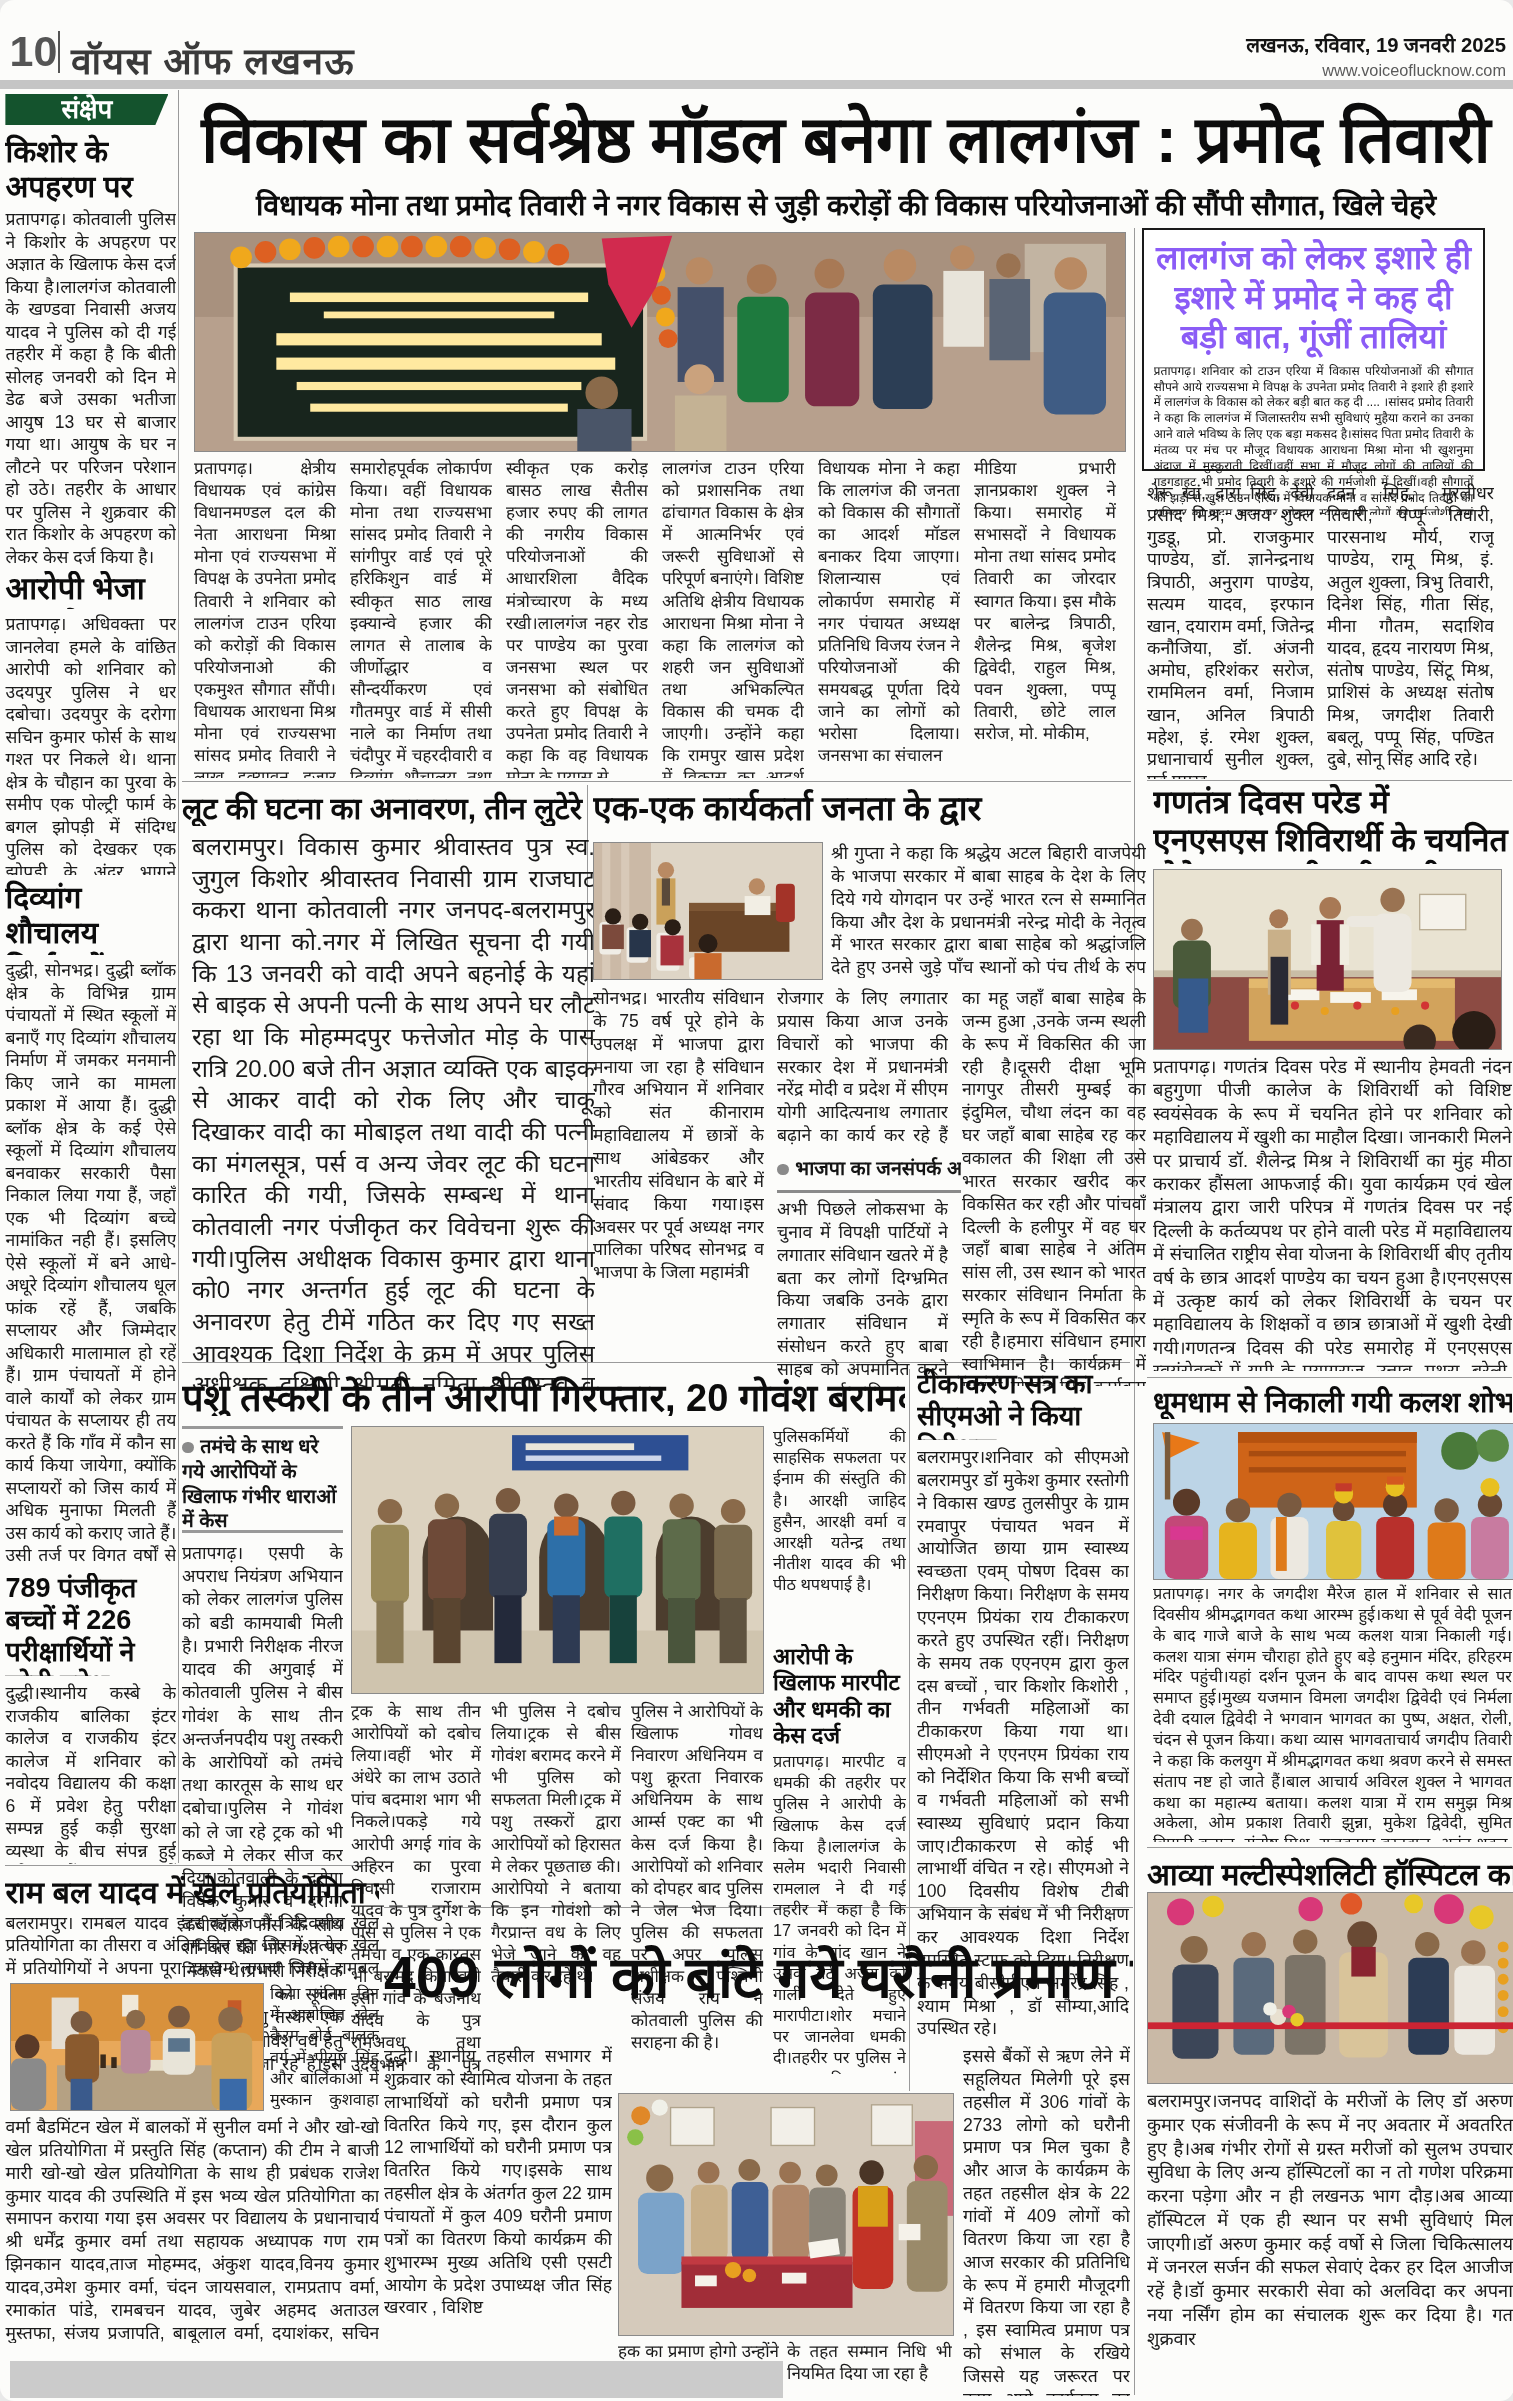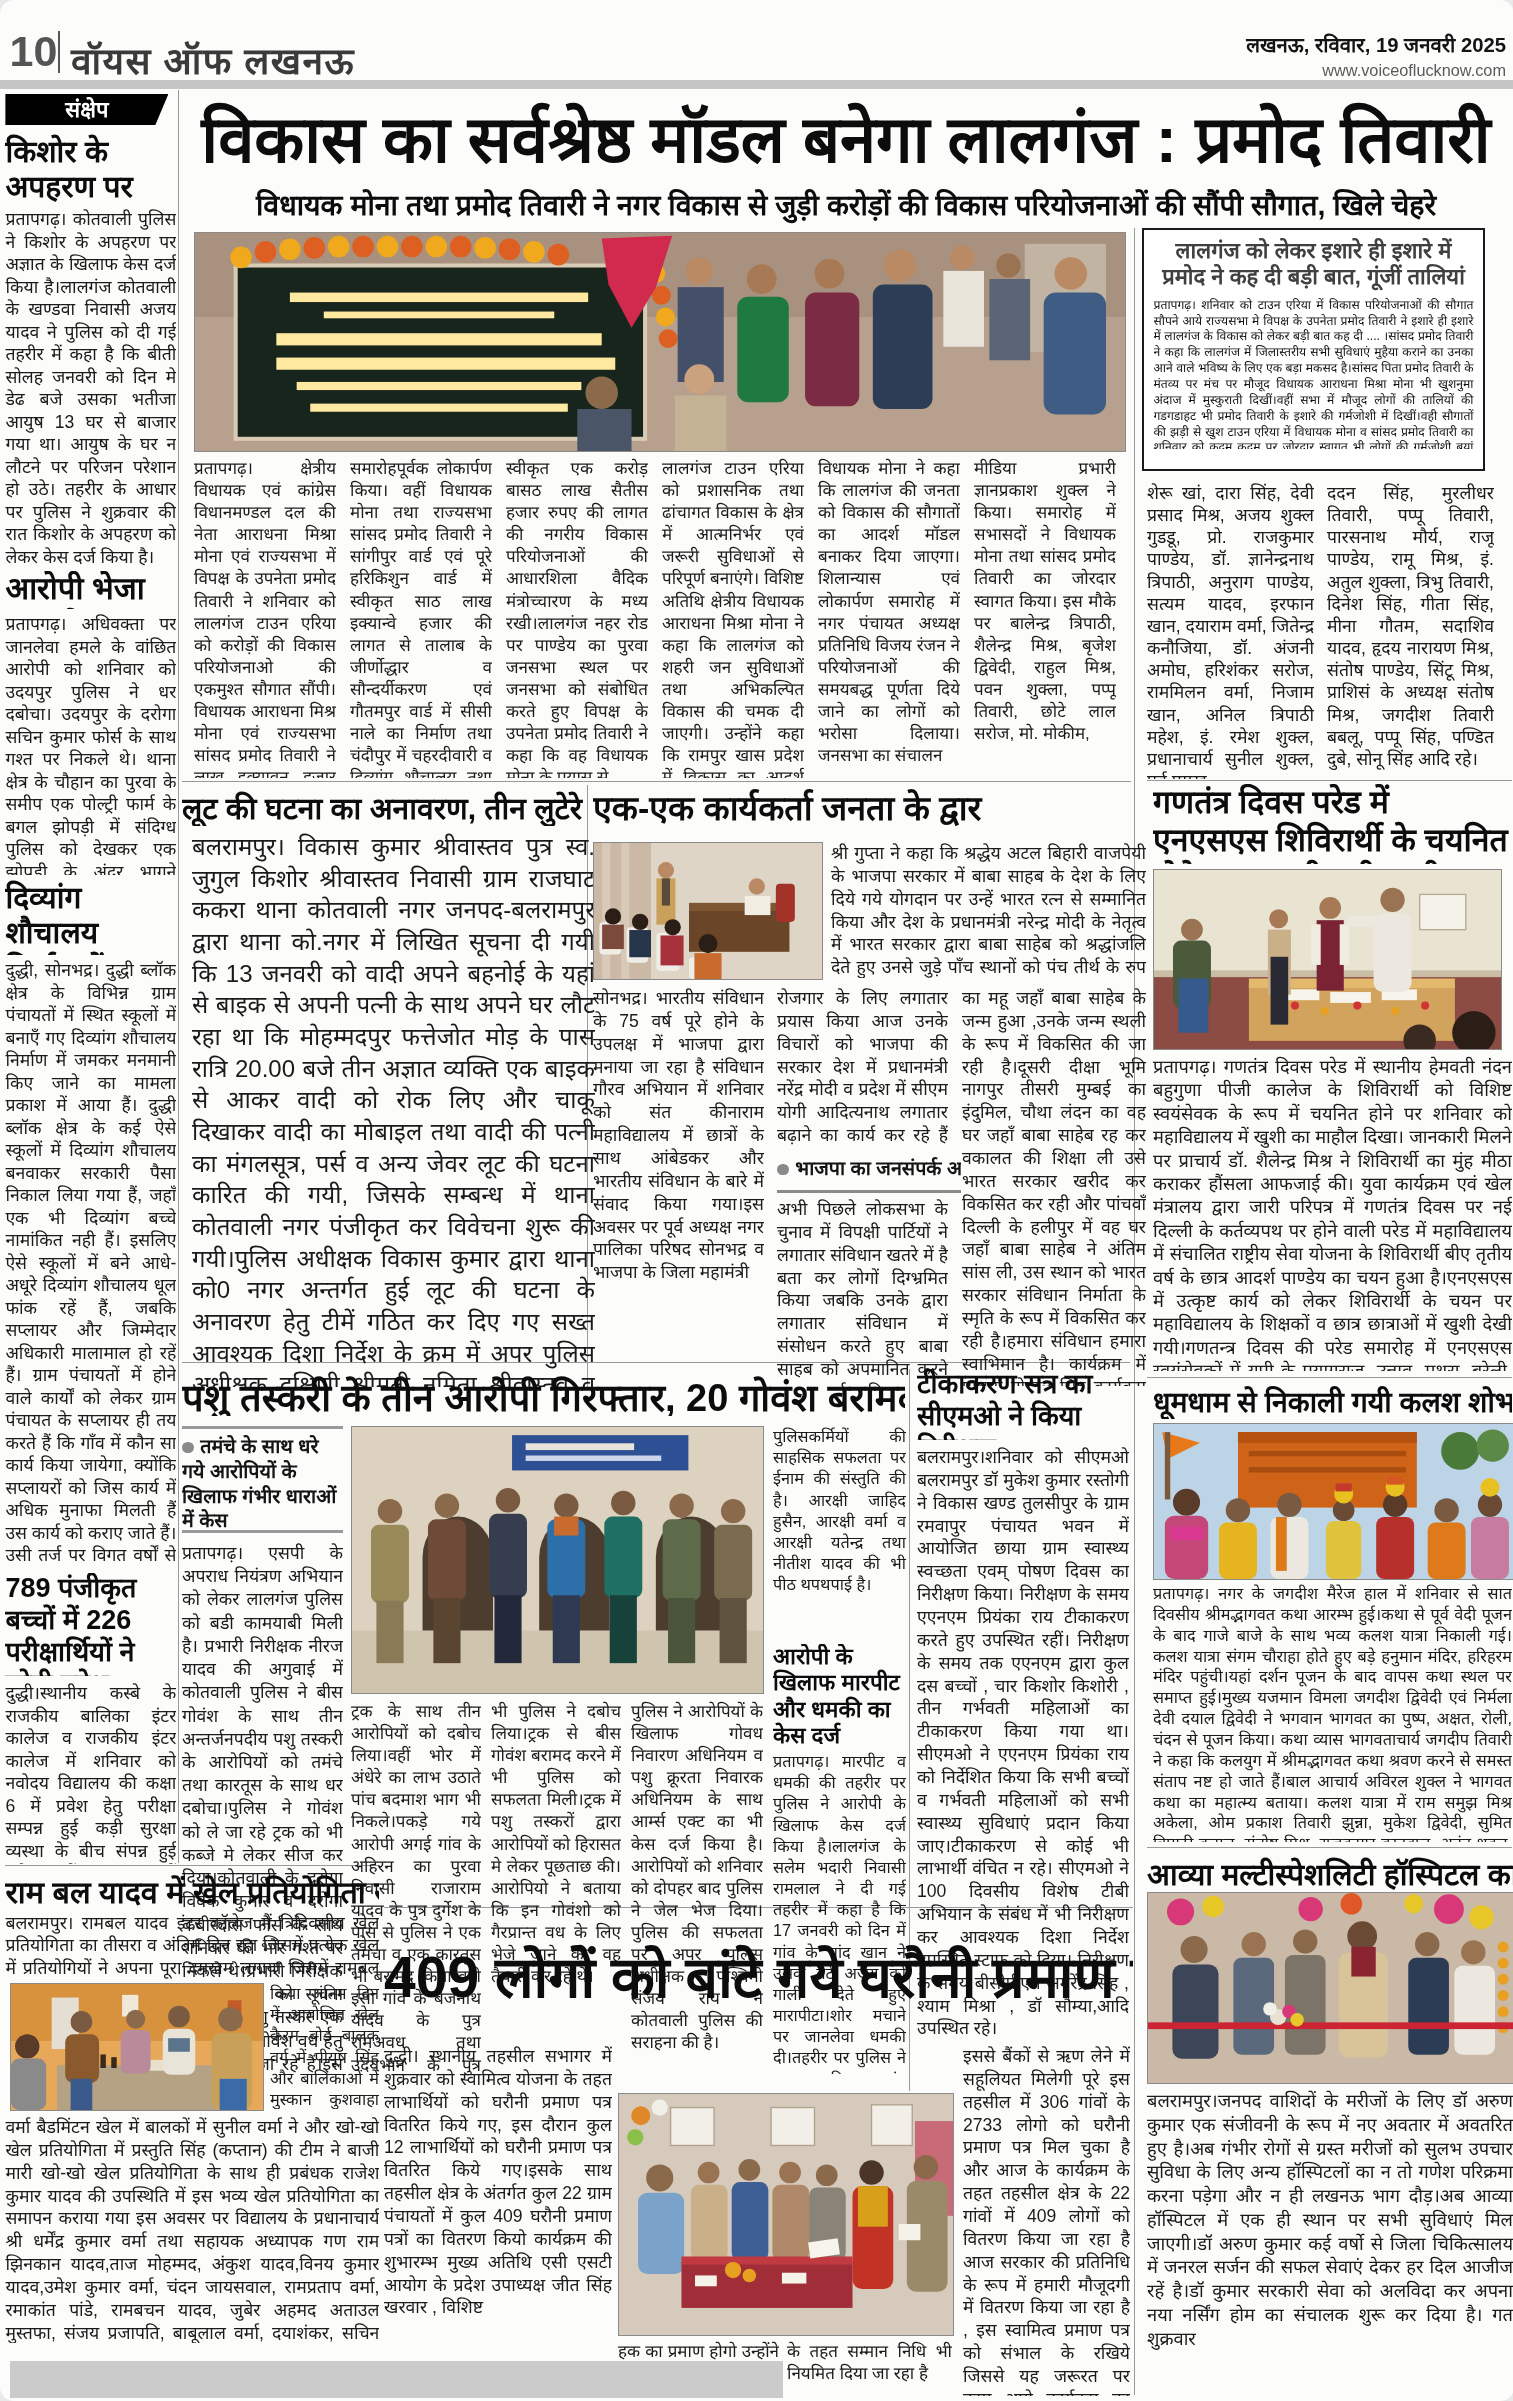--- a/index.html
+++ b/index.html
@@ -13,41 +13,41 @@
   .hrule{background:#9a9a9a;height:1.4px;}
   .photo{border:0.7px solid #8a8a8a;overflow:hidden;background:#cbbfae;}
   .photo svg{display:block;width:100%;height:100%;}
   #hdr-bar{left:0;top:80px;width:1514px;height:8.8px;background:#c5c5c5;}
   #hdr-pagenum{left:9.5px;top:27px;font-size:43px;font-weight:bold;color:#555;}
   #hdr-pipe{left:58px;top:31px;width:2px;height:42px;background:#555;}
   #hdr-masthead{left:71px;top:34px;font-size:37px;font-weight:bold;color:#3a3a3a;letter-spacing:1.4px;}
   #hdr-edition{left:434px;top:27px;width:651px;font-size:39px;font-weight:bold;text-align:center;color:#111;}
   #hdr-date{left:1180px;top:30px;width:326px;font-size:20.3px;font-weight:bold;text-align:right;}
   #hdr-web{left:1180px;top:61px;width:326px;font-size:16.3px;text-align:right;color:#5a5a5a;}
-  #brief-badge{left:5.4px;top:94px;width:163px;height:31px;background:#000000;color:#fff;
-      font-size:22px;font-weight:bold;text-align:center;line-height:31px;
+  #brief-badge{left:5.4px;top:94px;width:163px;height:31px;background:#14532d;color:#fff;
+      font-size:26px;font-weight:bold;text-align:center;line-height:31px;
       clip-path:polygon(0 0,100% 0,92% 100%,0 100%);}
   #b1h{left:5.4px;top:134px;width:170px;height:71px;font-size:30px;}
   #b1b{left:5.4px;top:208px;width:171px;height:358px;font-size:17.6px;line-height:1.28;}
   #b2h{left:5.4px;top:571px;width:170px;height:38px;font-size:31px;}
   #b2b{left:5.4px;top:613px;width:171px;height:262px;font-size:17.6px;line-height:1.28;}
   #b3h{left:5.4px;top:880px;width:170px;height:75px;font-size:30px;}
   #b3b{left:5.4px;top:959px;width:171px;height:609px;font-size:17.6px;line-height:1.28;}
   #b4h{left:5.4px;top:1573px;width:170px;height:103px;font-size:27px;}
   #b4b{left:5.4px;top:1682px;width:171px;height:182px;font-size:17.6px;line-height:1.28;}
   #lead-h{left:182px;top:99px;width:1328px;height:81px;font-size:65px;text-align:center;line-height:81px;}
   #lead-sh{left:182px;top:186px;width:1328px;height:38px;font-size:28.5px;text-align:center;line-height:38px;}
   #lead-photo{left:194px;top:232px;width:930px;height:218px;}
   .lead-col{top:458px;width:142px;height:320px;font-size:17px;line-height:1.3;}
   #lead-c1{left:194px;} #lead-c2{left:350px;} #lead-c3{left:506px;}
   #lead-c4{left:662px;} #lead-c5{left:818px;} #lead-c6{left:974px;}
   #lead-n1{left:1147px;top:482px;width:167px;height:297px;font-size:17.6px;line-height:1.26;}
   #lead-n2{left:1327px;top:482px;width:167px;height:297px;font-size:17.6px;line-height:1.26;}
   #sbox{left:1142px;top:228px;width:343px;height:243px;border:2.7px solid #1a1a1a;padding:8.1px 9.5px;box-sizing:border-box;background:#fff;}
-  #sbox-h{font-size:22px;font-weight:bold;line-height:1.2;text-align:center;color:#404040;}
+  #sbox-h{font-size:33px;font-weight:bold;line-height:1.2;text-align:center;color:#8b5cf6;}
   #sbox-b{margin-top:6.8px;font-size:12.2px;line-height:1.3;text-align:justify;color:#111;overflow:hidden;height:151px;}
   #loot-h{left:182px;top:787px;width:403px;height:39px;font-size:30px;}
   #loot-b{left:192px;top:831px;width:403px;height:556px;font-size:24px;line-height:1.32;}
   #ekek-h{left:593px;top:784px;width:553px;height:52px;font-size:34px;}
   #ekek-photo{left:593px;top:842px;width:228px;height:136px;}
   #ekek-beside{left:831px;top:842px;width:315px;height:136px;font-size:17.6px;line-height:1.3;}
   #ekek-c1{left:593px;top:987px;width:171px;height:399px;font-size:17.6px;line-height:1.3;}
   #ekek-c2a{left:777px;top:987px;width:171px;height:159px;font-size:17.6px;line-height:1.3;}
   #ekek-sub{left:777px;top:1153px;width:184px;height:37px;border-bottom:3.4px solid #8a8a8a;
      font-size:19.7px;font-weight:bold;white-space:nowrap;overflow:hidden;line-height:31px;}

